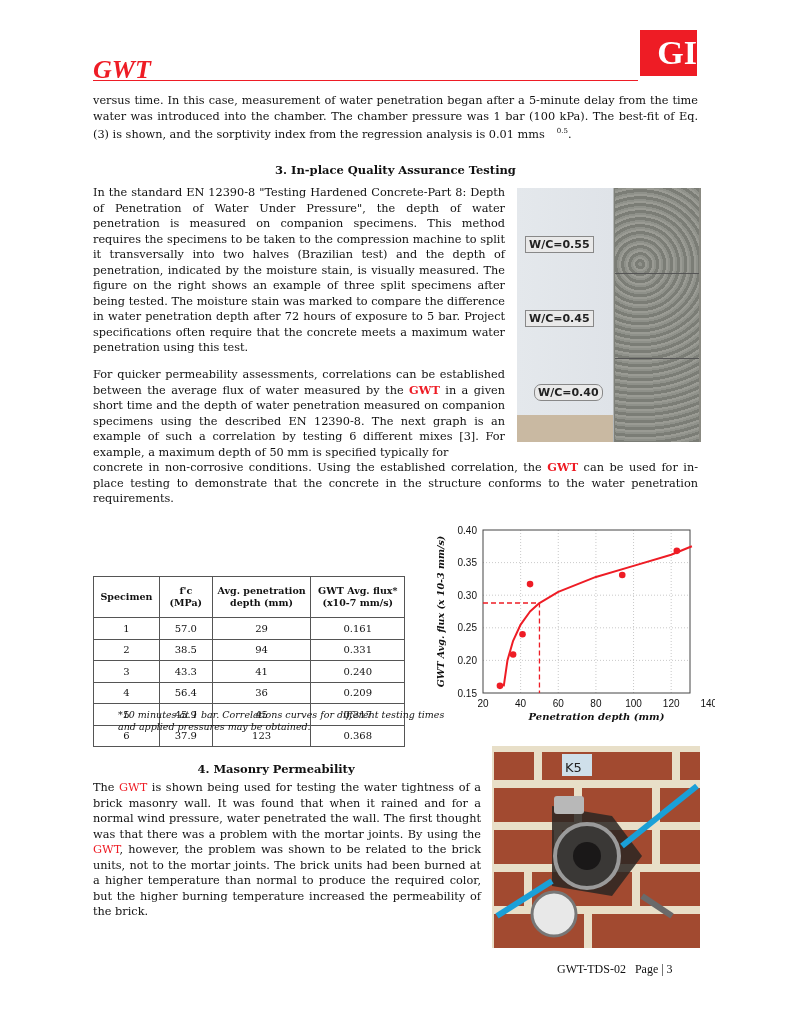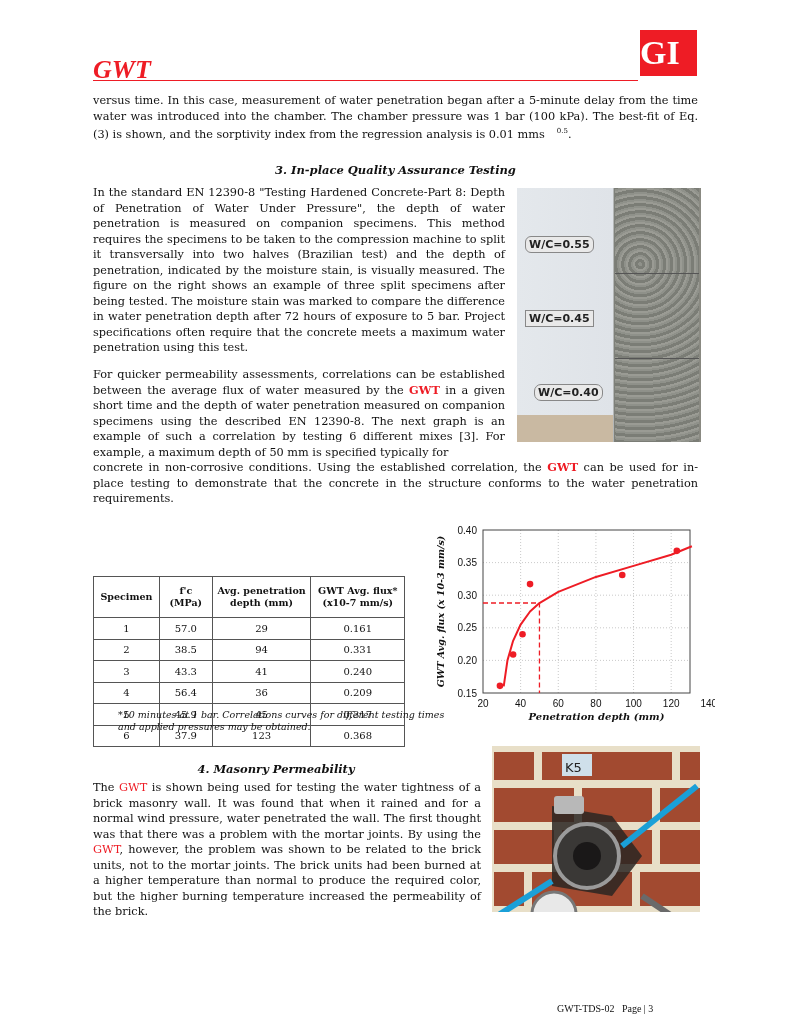--- a/index.html
+++ b/index.html
@@ -1,37 +1,37 @@
 <!DOCTYPE html>
 <html><head>
 <meta charset="utf-8">
 <style>
   html, body { margin:0; padding:0; background:#ffffff; }
   body { width:791px; height:1024px; position:relative; overflow:hidden;
          font-family:"DejaVu Serif","Liberation Serif",serif; color:#111; }
   .abs { position:absolute; }
   .logo-box { left:640px; top:30px; width:57px; height:46px; background:#ee1c25;
               color:#fff; font-family:"Liberation Serif",serif; font-weight:bold;
-              font-size:34px; line-height:46px; text-align:left; }
+              font-size:34px; line-height:46px; text-align:right; }
   .brand { left:93px; top:56px; color:#ee1c25; font-family:"Liberation Serif",serif;
            font-style:italic; font-weight:bold; font-size:26px; line-height:28px; }
   .brand-rule { left:93px; top:80px; width:545px; height:0; border-top:1.5px solid #ee1c25; }
   p.body { margin:0; font-size:11.3px; line-height:15.5px; text-align:justify; }
   .red { color:#ee1c25; }
-  .hdg { font-style:italic; font-weight:bold; font-size:11.5px; text-align:center; }
+  .hdg { font-weight:bold; font-size:11.5px; text-align:center; }
   table.spec { border-collapse:collapse; font-size:10px; }
   table.spec th, table.spec td { border:1px solid #555; text-align:center; padding:0 2px; }
   table.spec th { font-weight:bold; height:40px; font-size:9.5px; line-height:12px; }
   table.spec td { height:20.5px; }
   .note { font-style:italic; font-size:9.5px; line-height:12px; }
   .photo { background:#ccc; overflow:hidden; }
   .wc-label { position:absolute; background:#e9e9e9; border:1px solid #888;
               font-family:"DejaVu Sans",sans-serif; font-weight:bold; font-size:11px;
               padding:1px 3px; color:#222; }
-  .footer { left:557px; top:962px; font-family:"Liberation Serif",serif; font-size:10px;margin-top:41px; }
+  .footer { left:557px; top:962px; font-family:"Liberation Serif",serif; font-size:12px; }
 </style>
 </head>
 <body>
 
 <div class="abs logo-box">GI</div>
 <div class="abs brand">GWT</div>
 <div class="abs brand-rule"></div>
 
 <div class="abs" style="left:93px; top:93px; width:605px;">
   <p class="body"><span>versus time. In this case, measurement of water penetration began after a 5-minute delay from the time water was introduced into the chamber. The chamber pressure was 1 bar (100 kPa). The best-fit of Eq. (3) is shown, and the sorptivity index from the regression analysis is 0.01 mms</span><sup style="font-size:7px;padding-left:12px;">0.5</sup><span>.</span></p>
@@ -41,21 +41,21 @@
 
 <div class="abs" style="left:93px; top:185px; width:412px;">
   <p class="body">In the standard EN 12390-8 "Testing Hardened Concrete-Part 8: Depth of Penetration of Water Under Pressure", the depth of water penetration is measured on companion specimens. This method requires the specimens to be taken to the compression machine to split it transversally into two halves (Brazilian test) and the depth of penetration, indicated by the moisture stain, is visually measured. The figure on the right shows an example of three split specimens after being tested. The moisture stain was marked to compare the difference in water penetration depth after 72 hours of exposure to 5 bar. Project specifications often require that the concrete meets a maximum water penetration using this test.</p>
 </div>
 
 <div class="abs photo" style="left:517px; top:188px; width:184px; height:254px; background:linear-gradient(90deg,#e4e8ec 0%,#dfe3e8 52%,#7d7f78 53%,#8a8a82 100%);">
   <div style="position:absolute; left:0; top:227px; width:96px; height:27px; background:#c9b9a2;"></div>
   <div style="position:absolute; left:98px; top:0; width:84px; height:254px; background:repeating-radial-gradient(circle at 30% 30%, #8f918a 0 2px, #7b7d76 2px 5px, #9a9b94 5px 7px);"></div>
   <div style="position:absolute; left:98px; top:85px; width:84px; height:1px; background:#555;"></div>
   <div style="position:absolute; left:98px; top:170px; width:84px; height:1px; background:#555;"></div>
-  <div class="wc-label" style="left:8px; top:48px;border-radius:6px;">W/C=0.55</div>
+  <div class="wc-label" style="left:8px; top:48px;">W/C=0.55</div>
   <div class="wc-label" style="left:8px; top:122px;">W/C=0.45</div>
   <div class="wc-label" style="left:17px; top:196px;border-radius:7px;">W/C=0.40</div>
 </div>
 
 <div class="abs" style="left:93px; top:367px; width:412px;">
   <p class="body"><span>For quicker permeability assessments, correlations can be established between the average flux of water measured by the </span><b class="red" style="font-weight:bold;">GWT</b><span> in a given short time and the depth of water penetration measured on companion specimens using the described EN 12390-8. The next graph is an example of such a correlation by testing 6 different mixes [3]. For example, a maximum depth of 50 mm is specified typically for</span></p>
 </div>
 <div class="abs" style="left:93px; top:460px; width:605px;">
   <p class="body"><span>concrete in non-corrosive conditions. Using the established correlation, the </span><b class="red">GWT</b><span> can be used for in-place testing to demonstrate that the concrete in the structure conforms to the water penetration requirements.</span></p>
 </div>
@@ -158,21 +158,21 @@
       <circle cx="246.82727272727269" cy="30.864000000000004" r="3.3" fill="#ee1c25"></circle>
     </svg>
 </div>
 
 <div class="abs hdg" style="left:93px; top:762px; width:366px;">4. Masonry Permeability</div>
 
 <div class="abs" style="left:93px; top:780px; width:388px;">
   <p class="body"><span>The </span><span class="red">GWT</span><span> is shown being used for testing the water tightness of a brick masonry wall. It was found that when it rained and for a normal wind pressure, water penetrated the wall. The first thought was that there was a problem with the mortar joints.  By using the </span><span class="red">GWT</span><span>, however, the problem was shown to be related to the brick units, not to the mortar joints. The brick units had been burned at a higher temperature than normal to produce the required color, but the higher burning temperature increased the permeability of the brick.</span></p>
 </div>
 
-<div class="abs photo" style="left:492px; top:746px; width:208px; height:166px; background:#0ea5e9;text-align:center;">
+<div class="abs photo" style="left:492px; top:746px; width:208px; height:202px; background:#0ea5e9;text-align:center;">
   <svg width="208" height="202">
     <rect x="0" y="0" width="208" height="202" fill="#e8dfc8"></rect>
     <g fill="#a24a30">
       <rect x="2" y="6" width="40" height="28"></rect>
         <rect x="50" y="6" width="130" height="28"></rect>
         <rect x="188" y="6" width="20" height="28"></rect>
       <rect x="2" y="42" width="80" height="34"></rect>
         <rect x="90" y="42" width="70" height="34"></rect>
         <rect x="168" y="42" width="40" height="34"></rect>
       <rect x="2" y="84" width="60" height="34"></rect>

